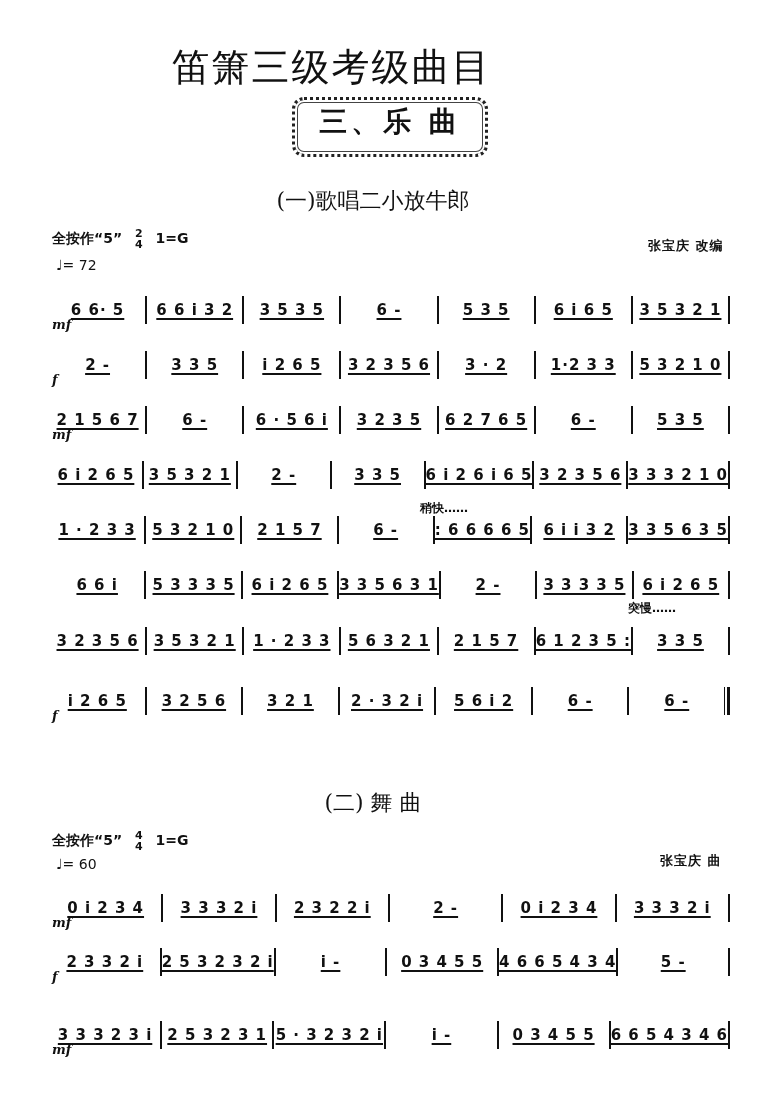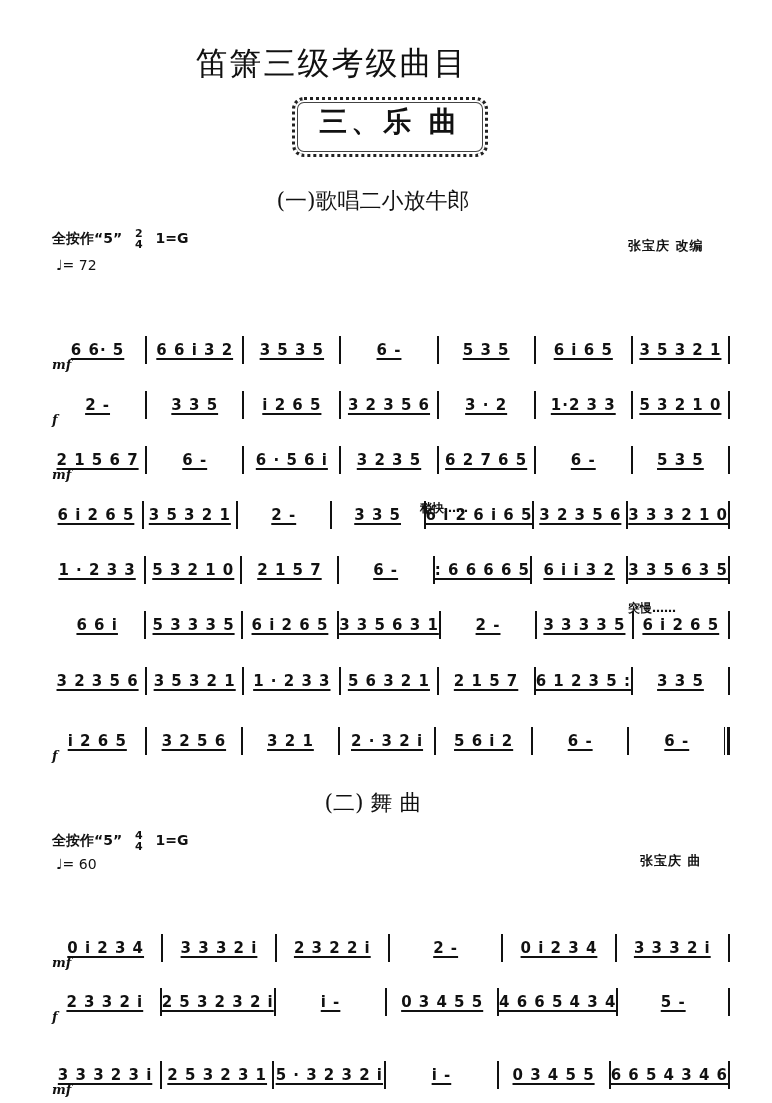--- a/index.html
+++ b/index.html
@@ -1,26 +1,26 @@
 <!DOCTYPE html>
 <html><head>
 <meta charset="utf-8">
 <style>
   html, body { margin:0; padding:0; background:#ffffff; }
   body { width:772px; height:1103px; position:relative; overflow:hidden; color:#111; font-family:"DejaVu Sans", sans-serif; }
   .abs { position:absolute; }
-  .title { left:0; width:663px; top:42px; text-align:center; font-family:"DejaVu Serif", serif; font-size:32px; letter-spacing:2px; }
+  .title { left:0; width:663px; top:42px; text-align:center; font-family:"DejaVu Serif", serif; font-size:38px; letter-spacing:2px; }
   .frame { left:292px; top:97px; width:190px; height:54px; border:3px dotted #222; border-radius:12px; box-shadow: inset 0 0 0 2px #fff, inset 0 0 0 3px #444; }
   .frame-text { left:292px; top:103px; width:196px; text-align:center; font-size:28px; font-weight:bold; letter-spacing:4px; }
   .subtitle { left:0; width:746px; text-align:center; font-family:"DejaVu Serif", serif; font-size:22px; }
   .meta { font-size:14px; font-weight:bold; }
   .meta .frac { display:inline-block; vertical-align:middle; text-align:center; font-size:11px; line-height:11px; margin:0 8px; }
   .tempo { font-size:14px; }
-  .credit { font-size:13px; font-weight:bold; letter-spacing:1px; }
-  .staff { left:50px; width:680px; height:30px; display:flex; align-items:center;margin-top:40px; }
+  .credit { font-size:13px; font-weight:bold; letter-spacing:1px;margin-left:20px; }
+  .staff { left:50px; width:680px; height:30px; display:flex; align-items:center; }
   .bar { flex:1; display:flex; align-items:center; justify-content:space-around; height:30px; font-weight:bold; font-size:15px; letter-spacing:1px; white-space:nowrap; }
   .sep { width:2px; height:28px; background:#111; flex:none; }
   .sep.end { width:6px; background:linear-gradient(90deg,#111 0 1px,transparent 1px 3px,#111 3px 6px); }
   .u { text-decoration:underline; text-decoration-thickness:2px; text-underline-offset:3px; }
   .dyn { position:absolute; font-style:italic; font-family:"DejaVu Serif", serif; font-weight:bold; font-size:13px; }
   .anno { position:absolute; font-size:12px; font-weight:bold; }
 </style>
 </head>
 <body>
 

